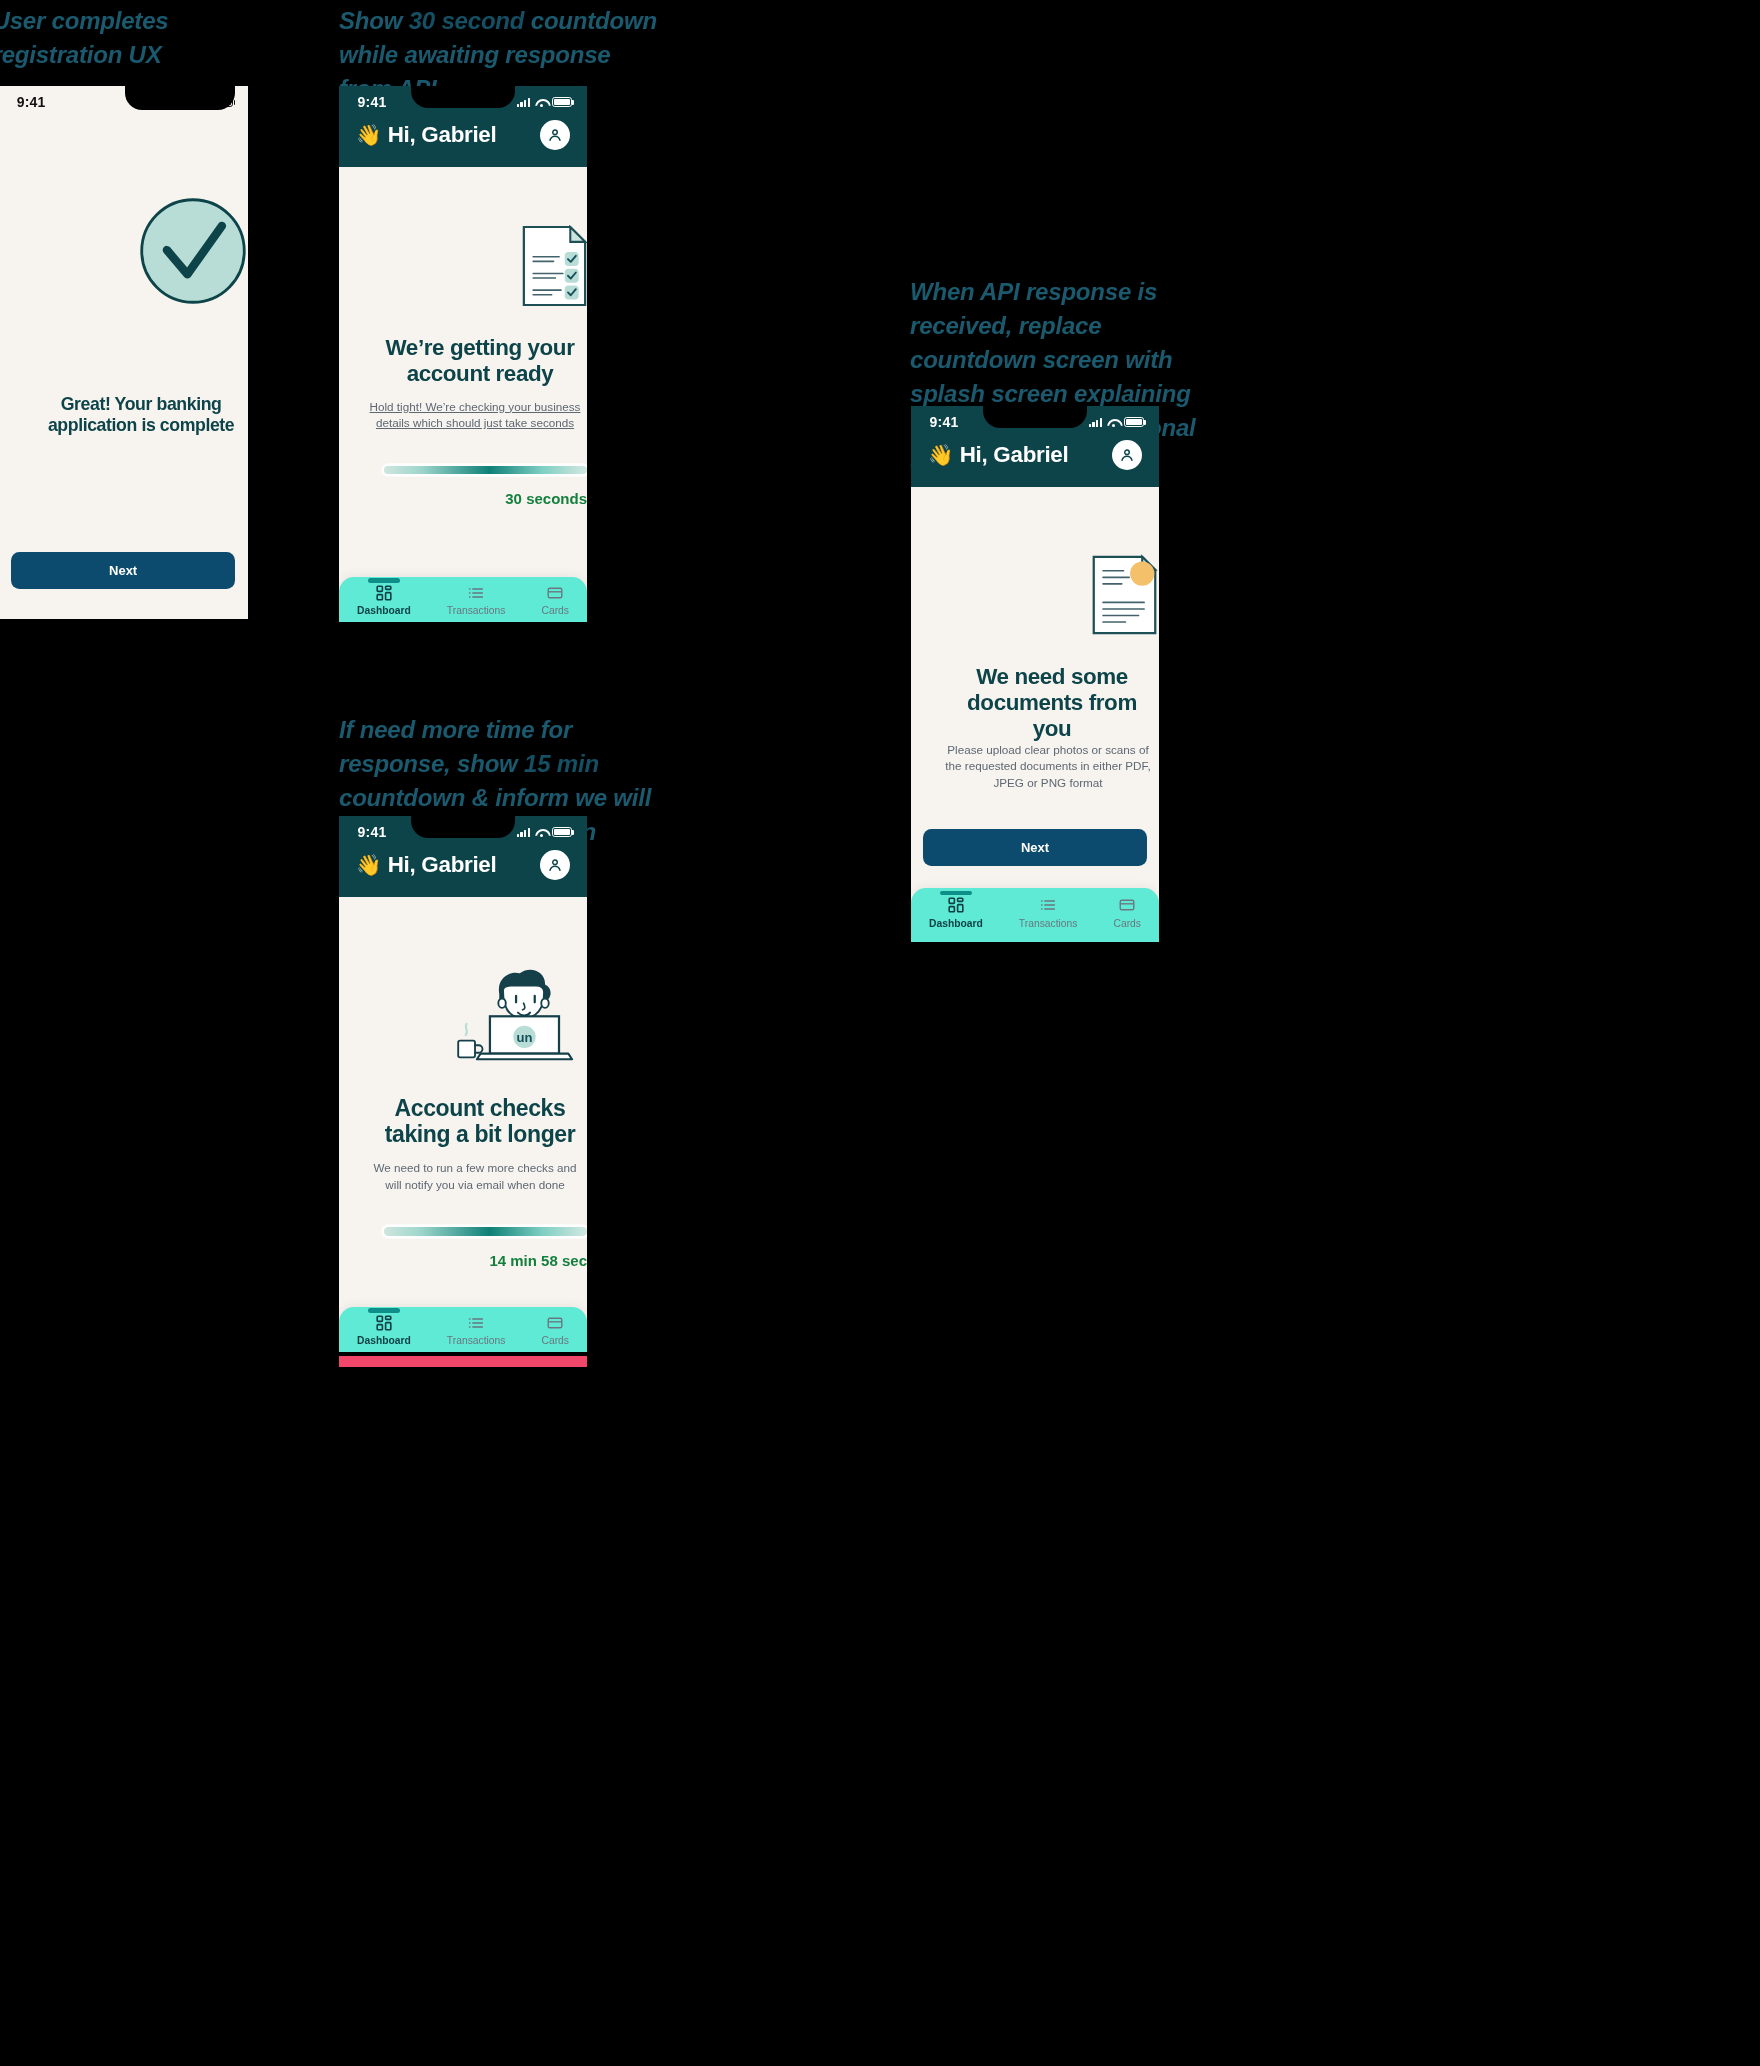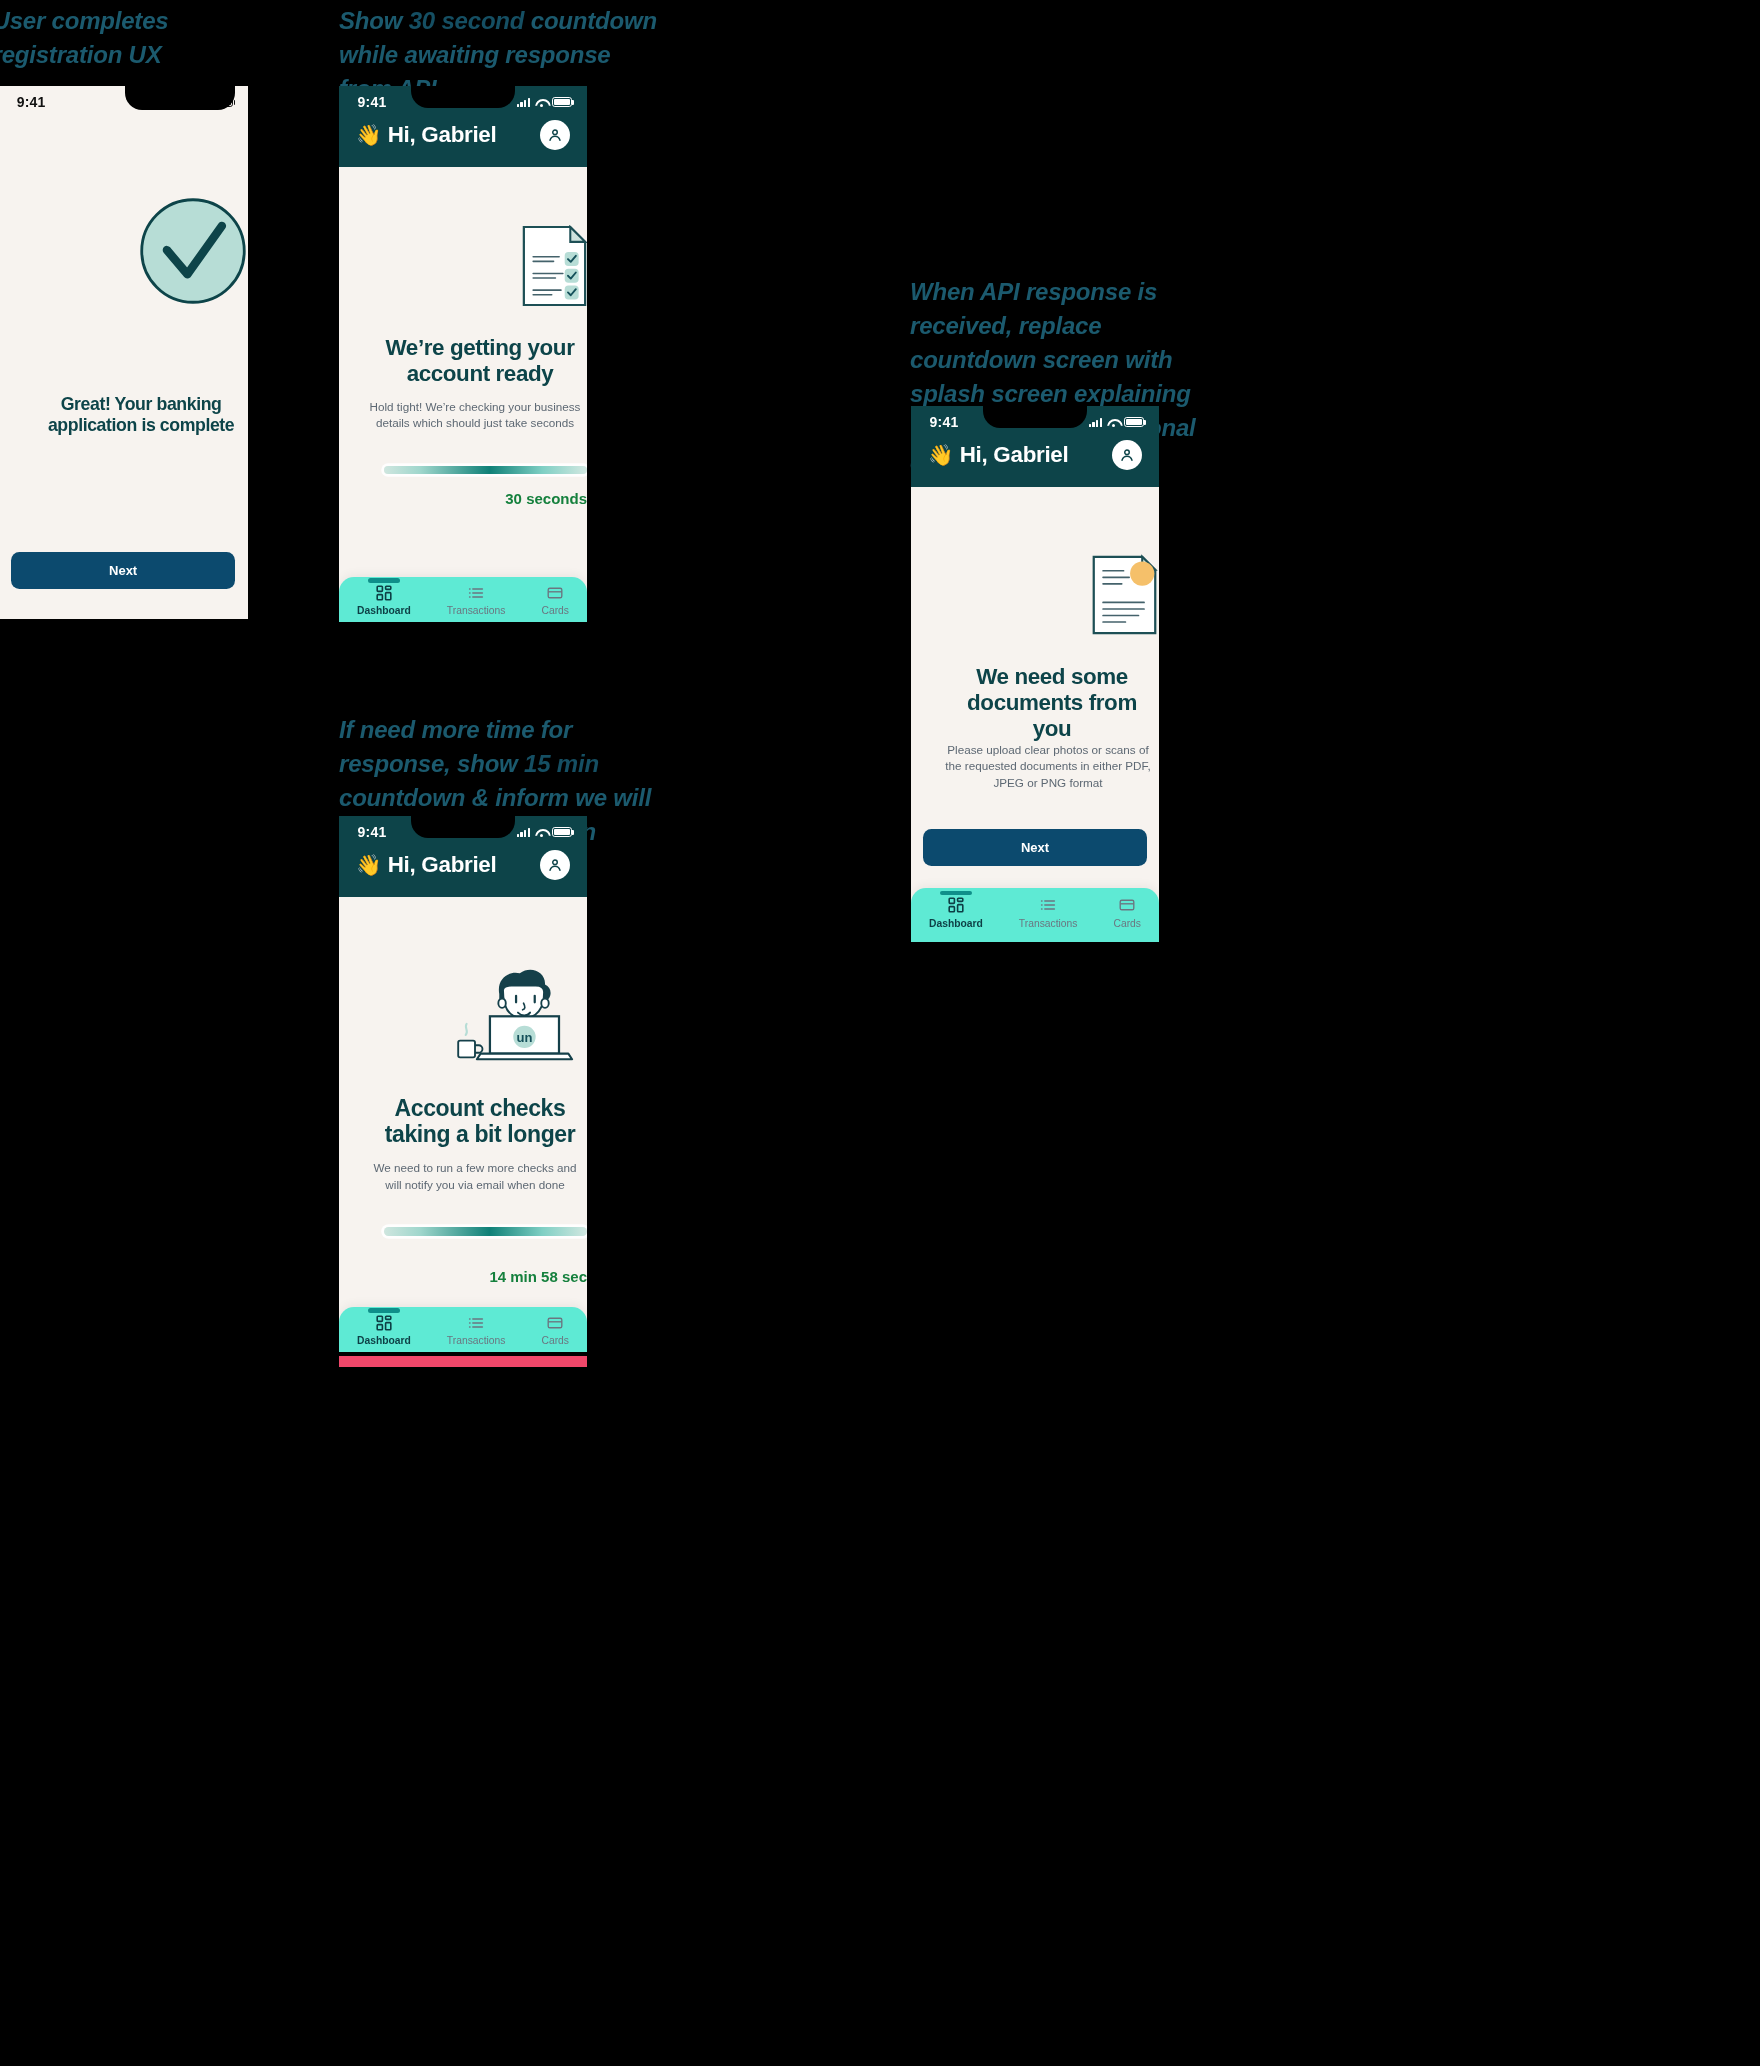--- a/index.html
+++ b/index.html
@@ -226,21 +226,21 @@
           <path d="M49.5 72.5 l3 3 l5.5 -6.5" fill="none" stroke="#15505a" stroke-width="2" stroke-linecap="round" stroke-linejoin="round"></path>
         </g>
       </svg>
     </div>
 
     <div class="title" style="font-size:22.4px; margin-top:28px; width:214px;">
       <div>We’re getting your</div>
       <div>account ready</div>
     </div>
 
-    <div class="subtitle" style="font-size:11.7px; margin-top:12px; width:224px;">
+    <div class="subtitle" style="font-size:11.7px; margin-top:12px; width:224px;text-decoration:underline;">
       <div>Hold tight! We’re checking your business</div>
       <div>details which should just take seconds</div>
     </div>
 
     <div class="progress-track" style="width:203px; margin-top:34px;"></div>
 
     <div class="countdown" style="font-size:15px; margin-top:16px;">30 seconds</div>
 
     <div class="bottomnav" style="height:45px; padding-top:7.5px;">
       <div class="navitem active">
@@ -346,21 +346,21 @@
       <div>taking a bit longer</div>
     </div>
 
     <div class="subtitle" style="font-size:11.7px; margin-top:12px; width:224px;">
       <div>We need to run a few more checks and</div>
       <div>will notify you via email when done</div>
     </div>
 
     <div class="progress-track" style="width:203px; margin-top:34px;"></div>
 
-    <div class="countdown" style="font-size:15px; margin-top:32px;">14 min 58 sec</div>
+    <div class="countdown" style="font-size:15px; margin-top:16px;">14 min 58 sec</div>
 
     <div class="bottomnav" style="height:45px; padding-top:7.5px;">
       <div class="navitem active">
         <span class="nav-indicator"></span>
         <span>
           <svg width="16" height="16" viewBox="0 0 20 20" fill="none" stroke="#0d3f45" stroke-width="2">
             <rect x="1.5" y="1.5" width="6.5" height="6.5" rx="1"></rect>
               <rect x="12" y="1.5" width="6.5" height="4" rx="1"></rect>
             <rect x="1.5" y="12" width="6.5" height="6.5" rx="1"></rect>
               <rect x="12" y="9.5" width="6.5" height="9" rx="1"></rect>

